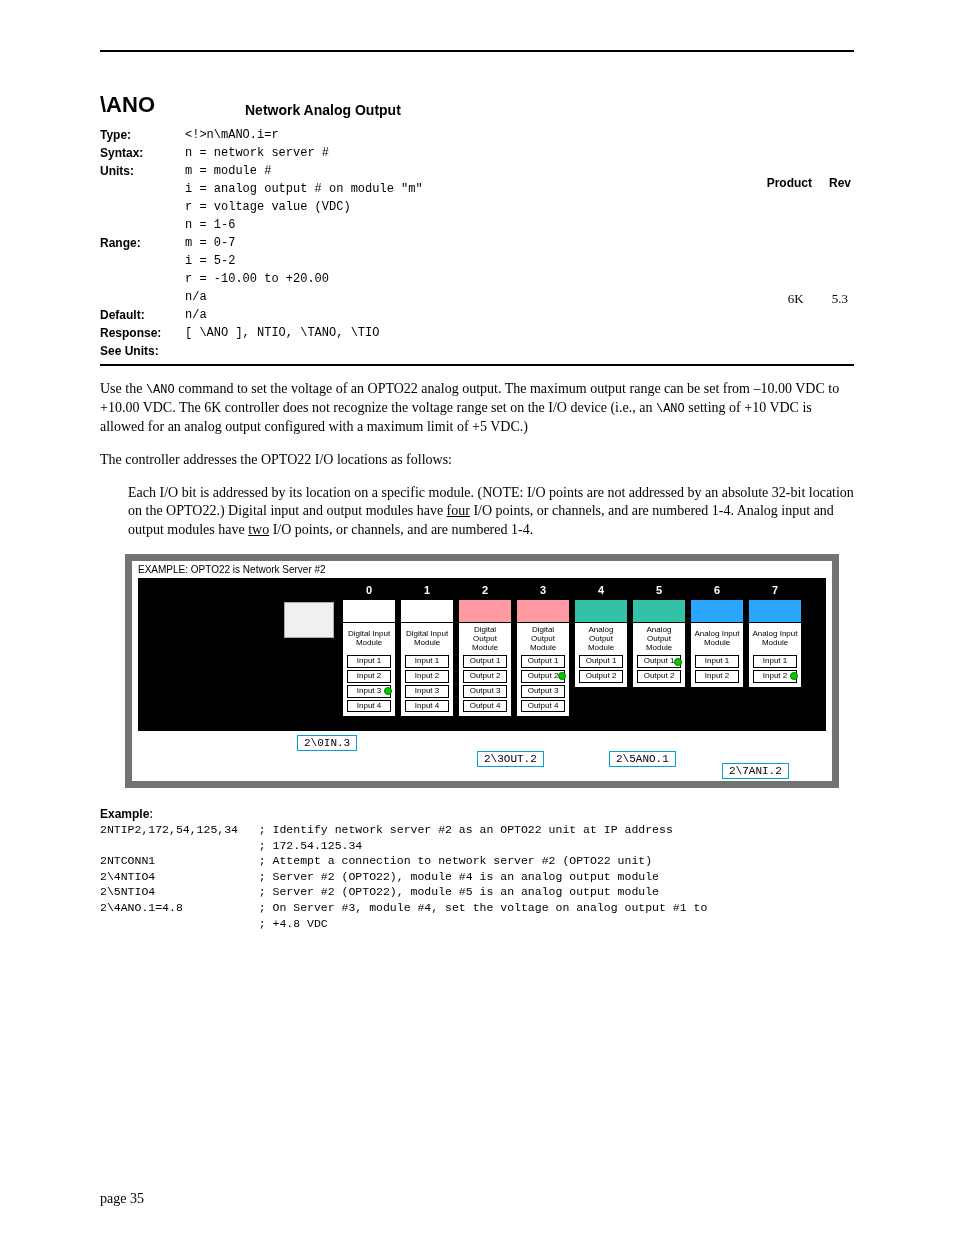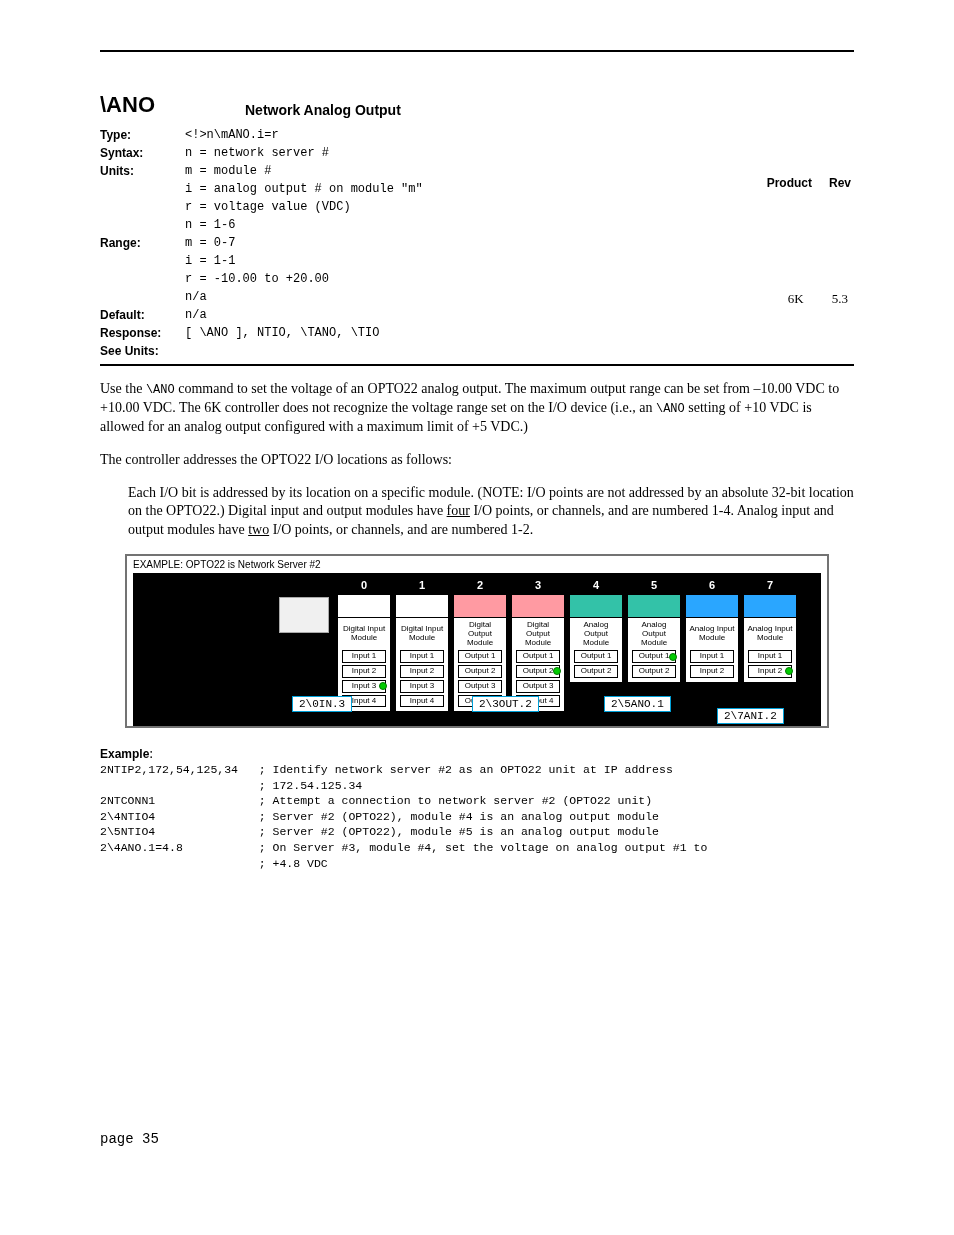--- a/index.html
+++ b/index.html
@@ -23,36 +23,36 @@
   .spec-values { flex: 1; font-family: "Courier New", monospace; font-size: 12px; }
   .spec-values div { line-height: 18px; white-space: pre; }
   .prod-rev { font-family: Arial, sans-serif; font-size: 12px; text-align: left; }
   .prod-rev th { font-weight: bold; padding-bottom: 2px; margin-left: 44px; }
   .prod-rev td { text-align: center; font-family: "Times New Roman", serif; font-size: 13px; }
   .body-text { font-family: "Times New Roman", serif; font-size: 14px; line-height: 1.35; margin: 14px 0; }
   .mono { font-family: "Courier New", monospace; font-size: 12px; }
   .indent { margin-left: 28px; }
   u { text-decoration: underline; }
 
-  .diagram-box { border: 2px solid #737373; margin: 8px 4px 18px 25px; width: 700px; position: relative; }
+  .diagram-box { border: 7px solid #737373; margin: 8px 4px 18px 25px; width: 700px; position: relative; padding-bottom: 50px; }
   .diag-title { font-family: Arial, sans-serif; font-size: 10px; padding: 3px 6px; }
   .inner-black { background: #000; margin: 0 6px; display: flex; padding: 6px 6px 14px 6px; position: relative; }
   .blank-slot { width: 48px; height: 34px; border: 1px solid #aaa; background: #f0f0f0; margin: 18px 4px 0 140px; }
   .modcol { width: 54px; margin-left: 4px; }
   .modnum { color: #fff; text-align: center; font-family: Arial, sans-serif; font-size: 11px; font-weight: bold; padding-bottom: 3px; }
   .modcap { height: 22px; border: 1px solid #000; border-bottom: none; }
   .modbody { background: #fff; border: 1px solid #000; padding: 2px; font-family: Arial, sans-serif; font-size: 8px; text-align: center; }
   .modbody .mtitle { font-size: 8px; min-height: 28px; display:flex; align-items:center; justify-content:center; line-height:1.1; }
   .slot { border: 1px solid #000; margin: 2px 2px; font-size: 8px; line-height: 1.1; padding: 1px; position: relative; }
   .dot-green { display:inline-block; width:6px; height:6px; background:#0c0; border-radius:50%; position:absolute; right:-2px; top:50%; transform:translateY(-50%); border:1px solid #070; }
   .callout { position:absolute; background:#fff; border:1px solid #00a0d8; padding:1px 6px; font-family:"Courier New", monospace; font-size:11px; }
 
   .example-label { font-family: Liberation Sans, sans-serif; font-size: 12px; font-weight: bold; }
   .example-body { font-family: "Courier New", monospace; font-size: 11.5px; white-space: pre; line-height: 1.35; }
-  .page-num { font-family: Liberation Mono, monospace; font-size: 14px; margin-top: 260px; }
+  .page-num { font-family: Liberation Serif, serif; font-size: 14px; margin-top: 260px; }
 </style>
 </head>
 <body>
 
 <div class="hr-top"></div>
 
 <div class="cmd-header-row">
   <div class="cmd-name">\ANO</div>
   <div class="cmd-title">Network Analog Output</div>
 </div>
@@ -74,21 +74,21 @@
     <div>See Units:</div>
   </div>
   <div class="spec-values">
     <div>&lt;!&gt;n\mANO.i=r</div>
     <div>n = network server #</div>
     <div>m = module #</div>
     <div>i = analog output # on module "m"</div>
     <div>r = voltage value (VDC)</div>
     <div>n = 1-6</div>
     <div>m = 0-7</div>
-    <div>i = 1-1</div>
+    <div>i = 5-2</div>
     <div>r = -10.00 to +20.00</div>
     <div>n/a</div>
     <div>n/a</div>
     <div>[ \ANO ], NTIO, \TANO, \TIO</div>
   </div>
   <table class="prod-rev">
     <tbody>
         <tr>
       <th style="padding-right:14px">Product</th>
       <th>Rev</th>
@@ -103,21 +103,21 @@
 
 <div class="hr-bottom"></div>
 
 <p class="body-text">
   <span>Use the </span><span class="mono">\ANO</span><span> command to set the voltage of an OPTO22 analog output. The maximum output range can be set from –10.00 VDC to +10.00 VDC.  The 6K controller does not recognize the voltage range set on the I/O device (i.e., an </span><span class="mono">\ANO</span><span> setting of +10 VDC is allowed for an analog output configured with a maximum limit of +5 VDC.)</span>
 </p>
 
 <p class="body-text">The controller addresses the OPTO22 I/O locations as follows:</p>
 
 <p class="body-text indent">
-  <span>Each I/O bit is addressed by its location on a specific module. (NOTE: I/O points are not addressed by an absolute 32-bit location on the OPTO22.) Digital input and output modules have </span><u>four</u><span> I/O points, or channels, and are numbered 1-4. Analog input and output modules have </span><u>two</u><span> I/O points, or channels, and are numbered 1-2.</span>
+  <span>Each I/O bit is addressed by its location on a specific module. (NOTE: I/O points are not addressed by an absolute 32-bit location on the OPTO22.) Digital input and output modules have </span><u>four</u><span> I/O points, or channels, and are numbered 1-4. Analog input and output modules have </span><u>two</u><span> I/O points, or channels, and are numbered 1-4.</span>
 </p>
 
 <div class="diagram-box">
   <div class="diag-title">EXAMPLE: OPTO22 is Network Server #2</div>
   <div class="inner-black" id="inner-black">
     <div class="blank-slot"></div>
 
   <div class="modcol">
         <div class="modnum">0</div>
         <div class="modcap" style="background: rgb(255, 255, 255);"></div>
@@ -193,21 +193,21 @@
         <div class="modnum">7</div>
         <div class="modcap" style="background: rgb(42, 166, 255);"></div>
         <div class="modbody">
           <div class="mtitle">Analog Input Module</div>
           <div class="slot">Input 1</div>
           <div class="slot">Input 2<span class="dot-green"></span></div>
         </div>
       </div>
     </div>
   <div id="callouts-holder">
-      <div class="callout" style="left: 165px; bottom: 14px;">2\0IN.3</div>
+      <div class="callout" style="left: 165px; bottom: 30px;">2\0IN.3</div>
       <div class="callout" style="left: 345px; bottom: 14px;">2\3OUT.2</div>
       <div class="callout" style="left: 477px; bottom: 14px;">2\5ANO.1</div>
       <div class="callout" style="left: 590px; bottom: 2px;">2\7ANI.2</div>
     </div>
 </div>
 
 <div>
   <span class="example-label">Example</span><span>:</span>
   <div class="example-body" id="example-body">2NTIP2,172,54,125,34   ; Identify network server #2 as an OPTO22 unit at IP address
                        ; 172.54.125.34

